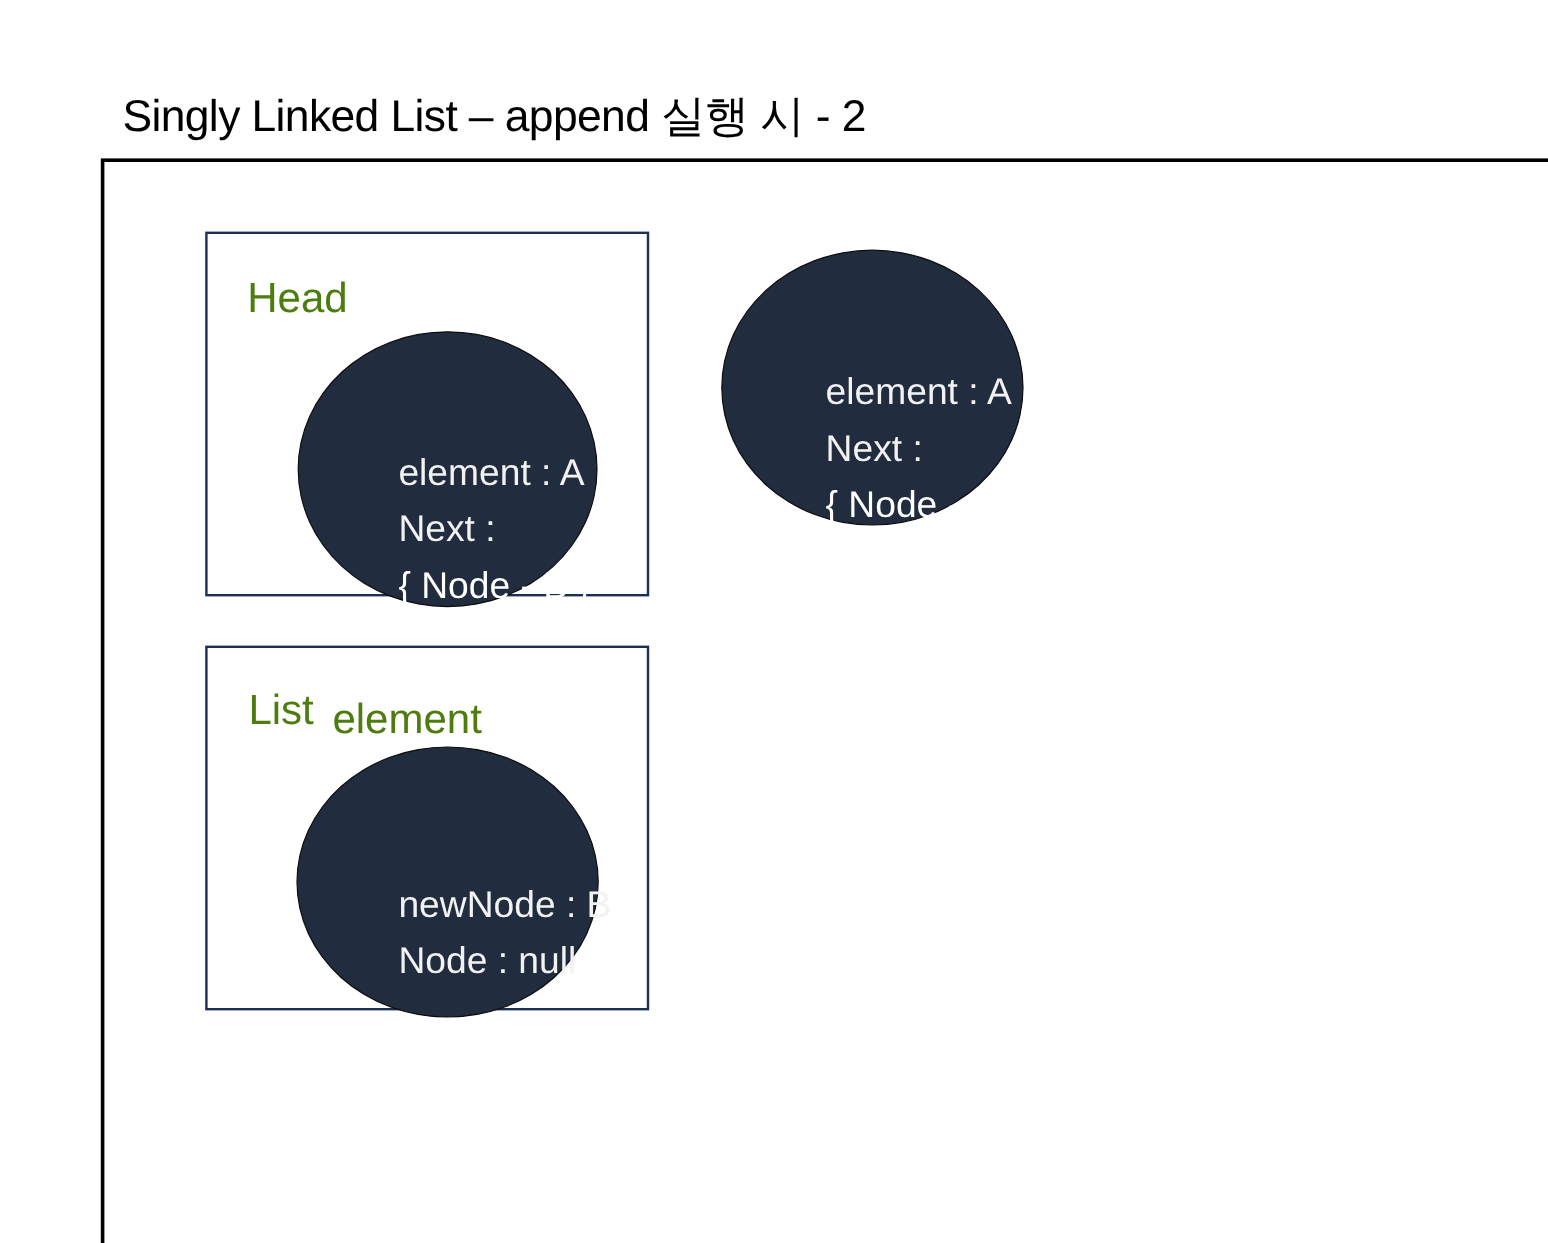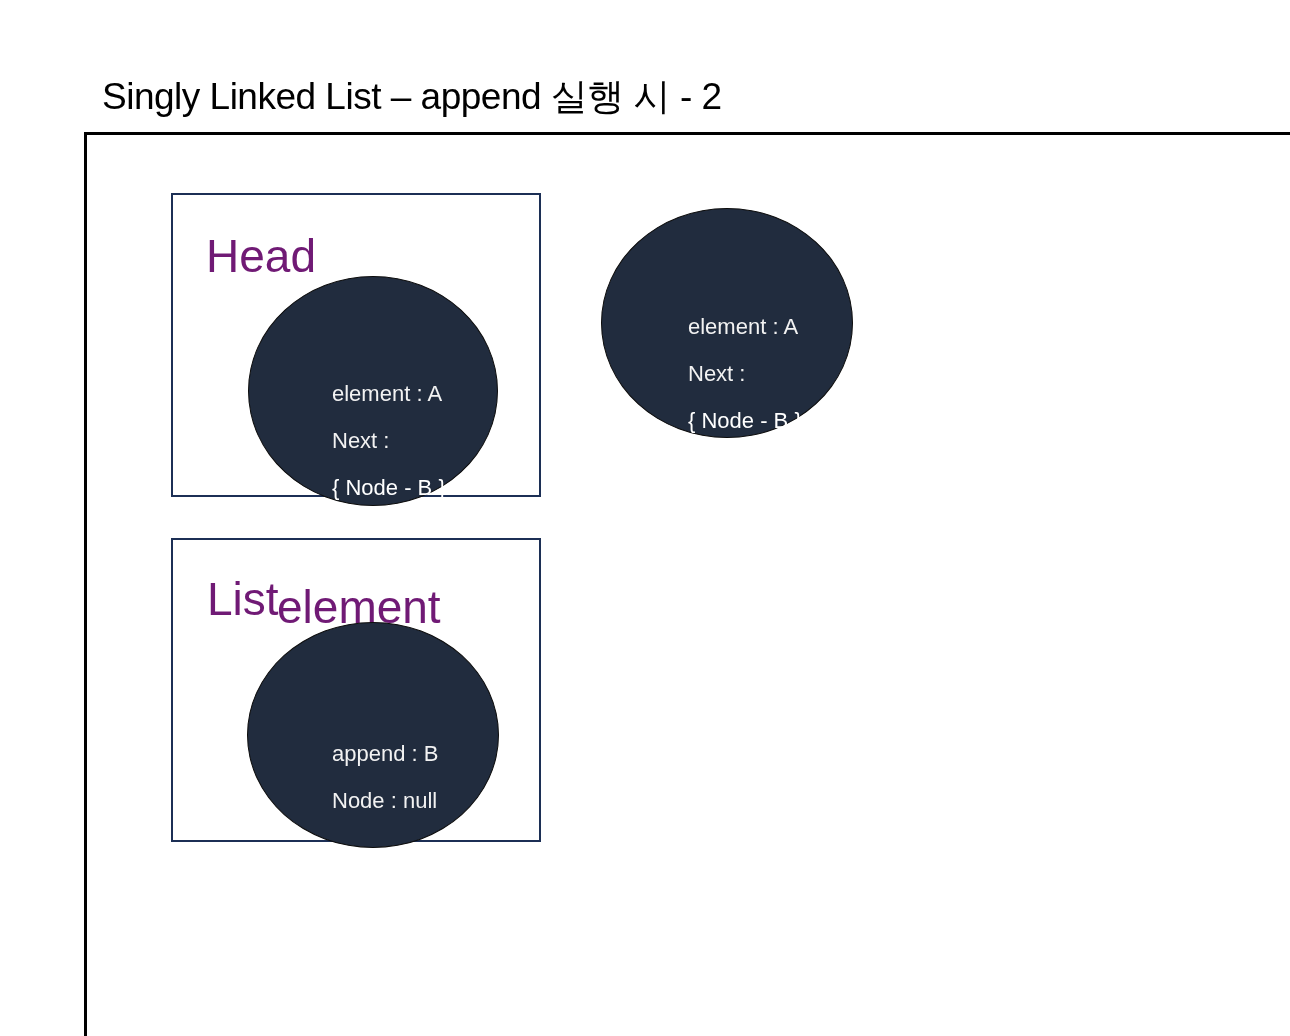--- a/index.html
+++ b/index.html
@@ -24,37 +24,37 @@
 
   .group-box {
     position: absolute; width: 370px; height: 304px;
     border: 2px solid #1c2f55; background: #ffffff;
   }
   .head-box { left: 68px; top: 42px; }   
   .tail-box { left: 68px; top: 387px; }
 
   .box-label {
     position: absolute;
-    font-size: 46px; color: #701a75; white-space: nowrap;
+    font-size: 35px; color: #4d7c0f; white-space: nowrap;
   }
   .head-label { left: 17px; top: 18px; }
   .tail-label { left: 18px; top: 16px; }
   .newnode-label { left: 88px; top: 24px; }
 
   .node {
     position: absolute; border-radius: 50%;
     background: #212c3e; border: 1px solid #0d0d0d;
   }
   .head-node  { left: 59px;  top: 65px;  width: 250px; height: 230px; }  
   .tail-node  { left: 58px;  top: 66px;  width: 252px; height: 226px; }  
   .float-node { left: 498px; top: 57px;  width: 252px; height: 230px; }  
 
   .node-text {
     position: absolute;
-    font-size: 22px; line-height: 31px; color: #f2f2f2;
+    font-size: 31px; line-height: 31px; color: #f2f2f2;
     white-space: nowrap; text-align: left;
   }
   .head-node .node-text  { left: 51px; top: 69px; }
   .float-node .node-text { left: 54px; top: 70px; }
   .tail-node .node-text  { left: 52px; top: 83px; }
 
   .highlight-line { color: #ffffff; font-weight: 400; }
 </style>
 </head>
 <body>
@@ -82,20 +82,20 @@
         <div>Next :</div>
         <div class="highlight-line">{ Node - B }</div>
       </div>
     </div>
 
     <div class="group-box tail-box">
       <div class="box-label tail-label">List</div>
       <div class="box-label newnode-label">element</div>
       <div class="node tail-node">
         <div class="node-text">
-          <div>append : B</div>
+          <div>newNode : B</div>
           <div>Node : null</div>
         </div>
       </div>
     </div>
 
   </div>
 </div>
 
 </body></html>

